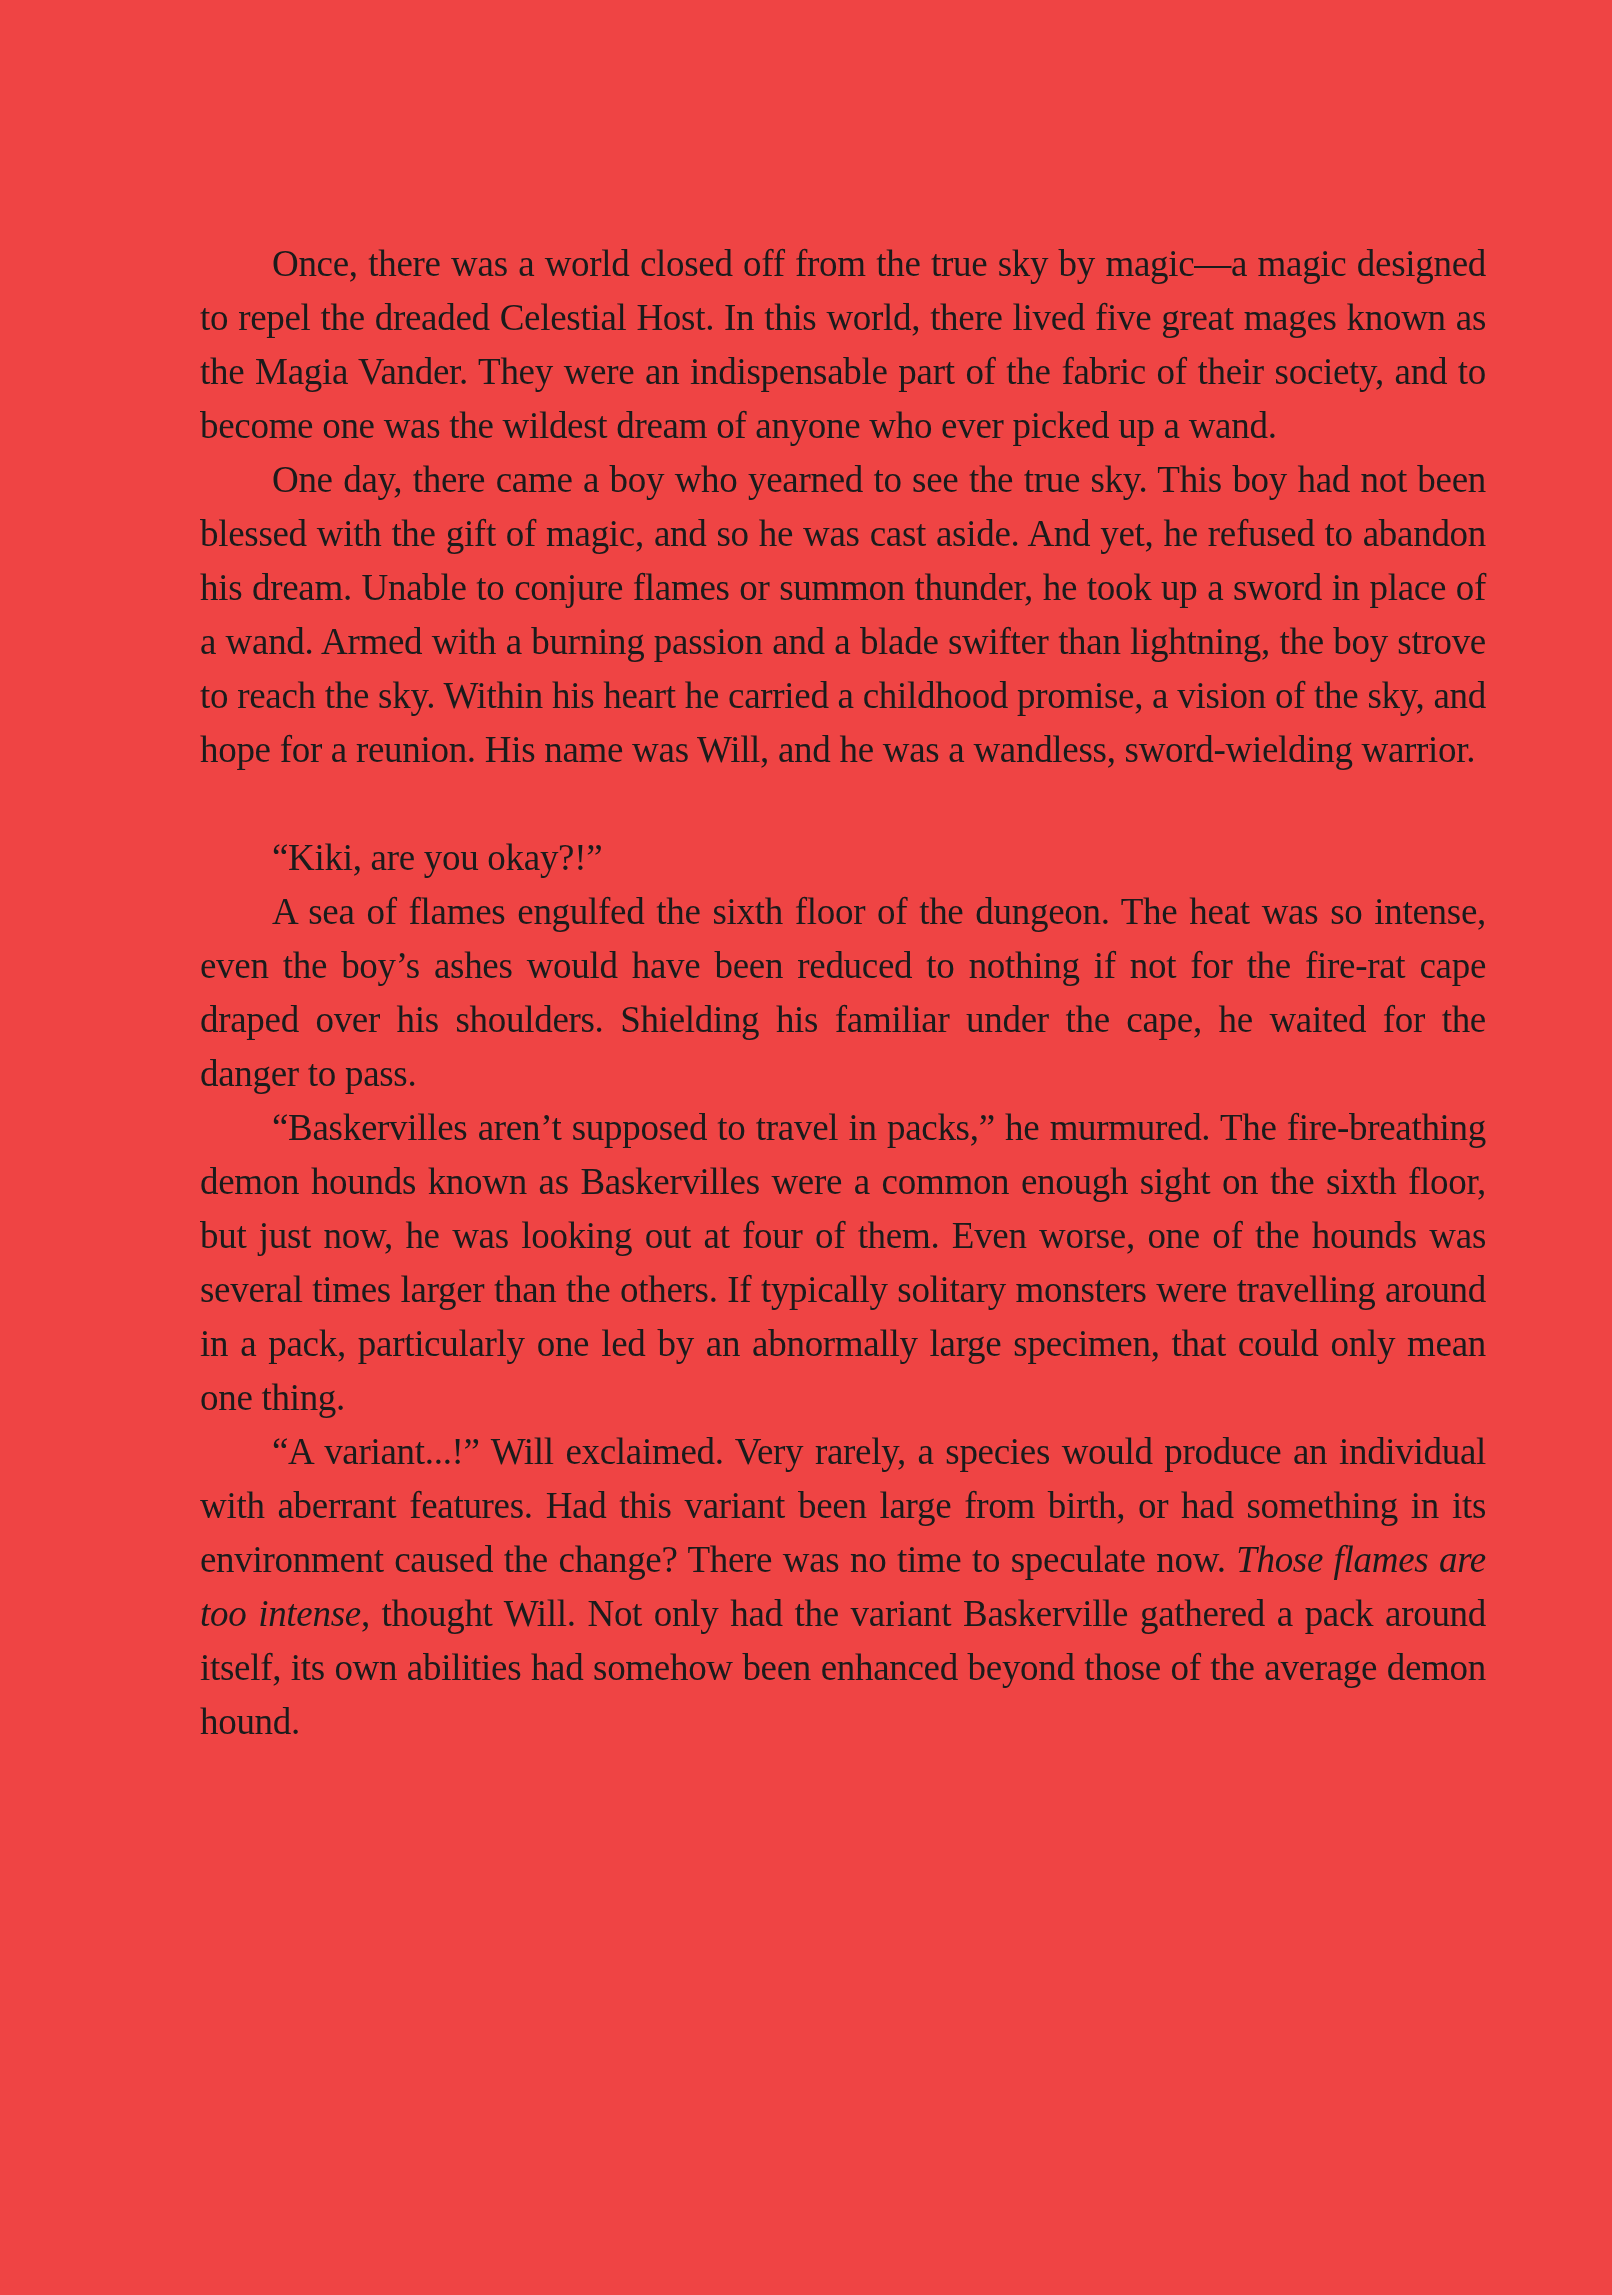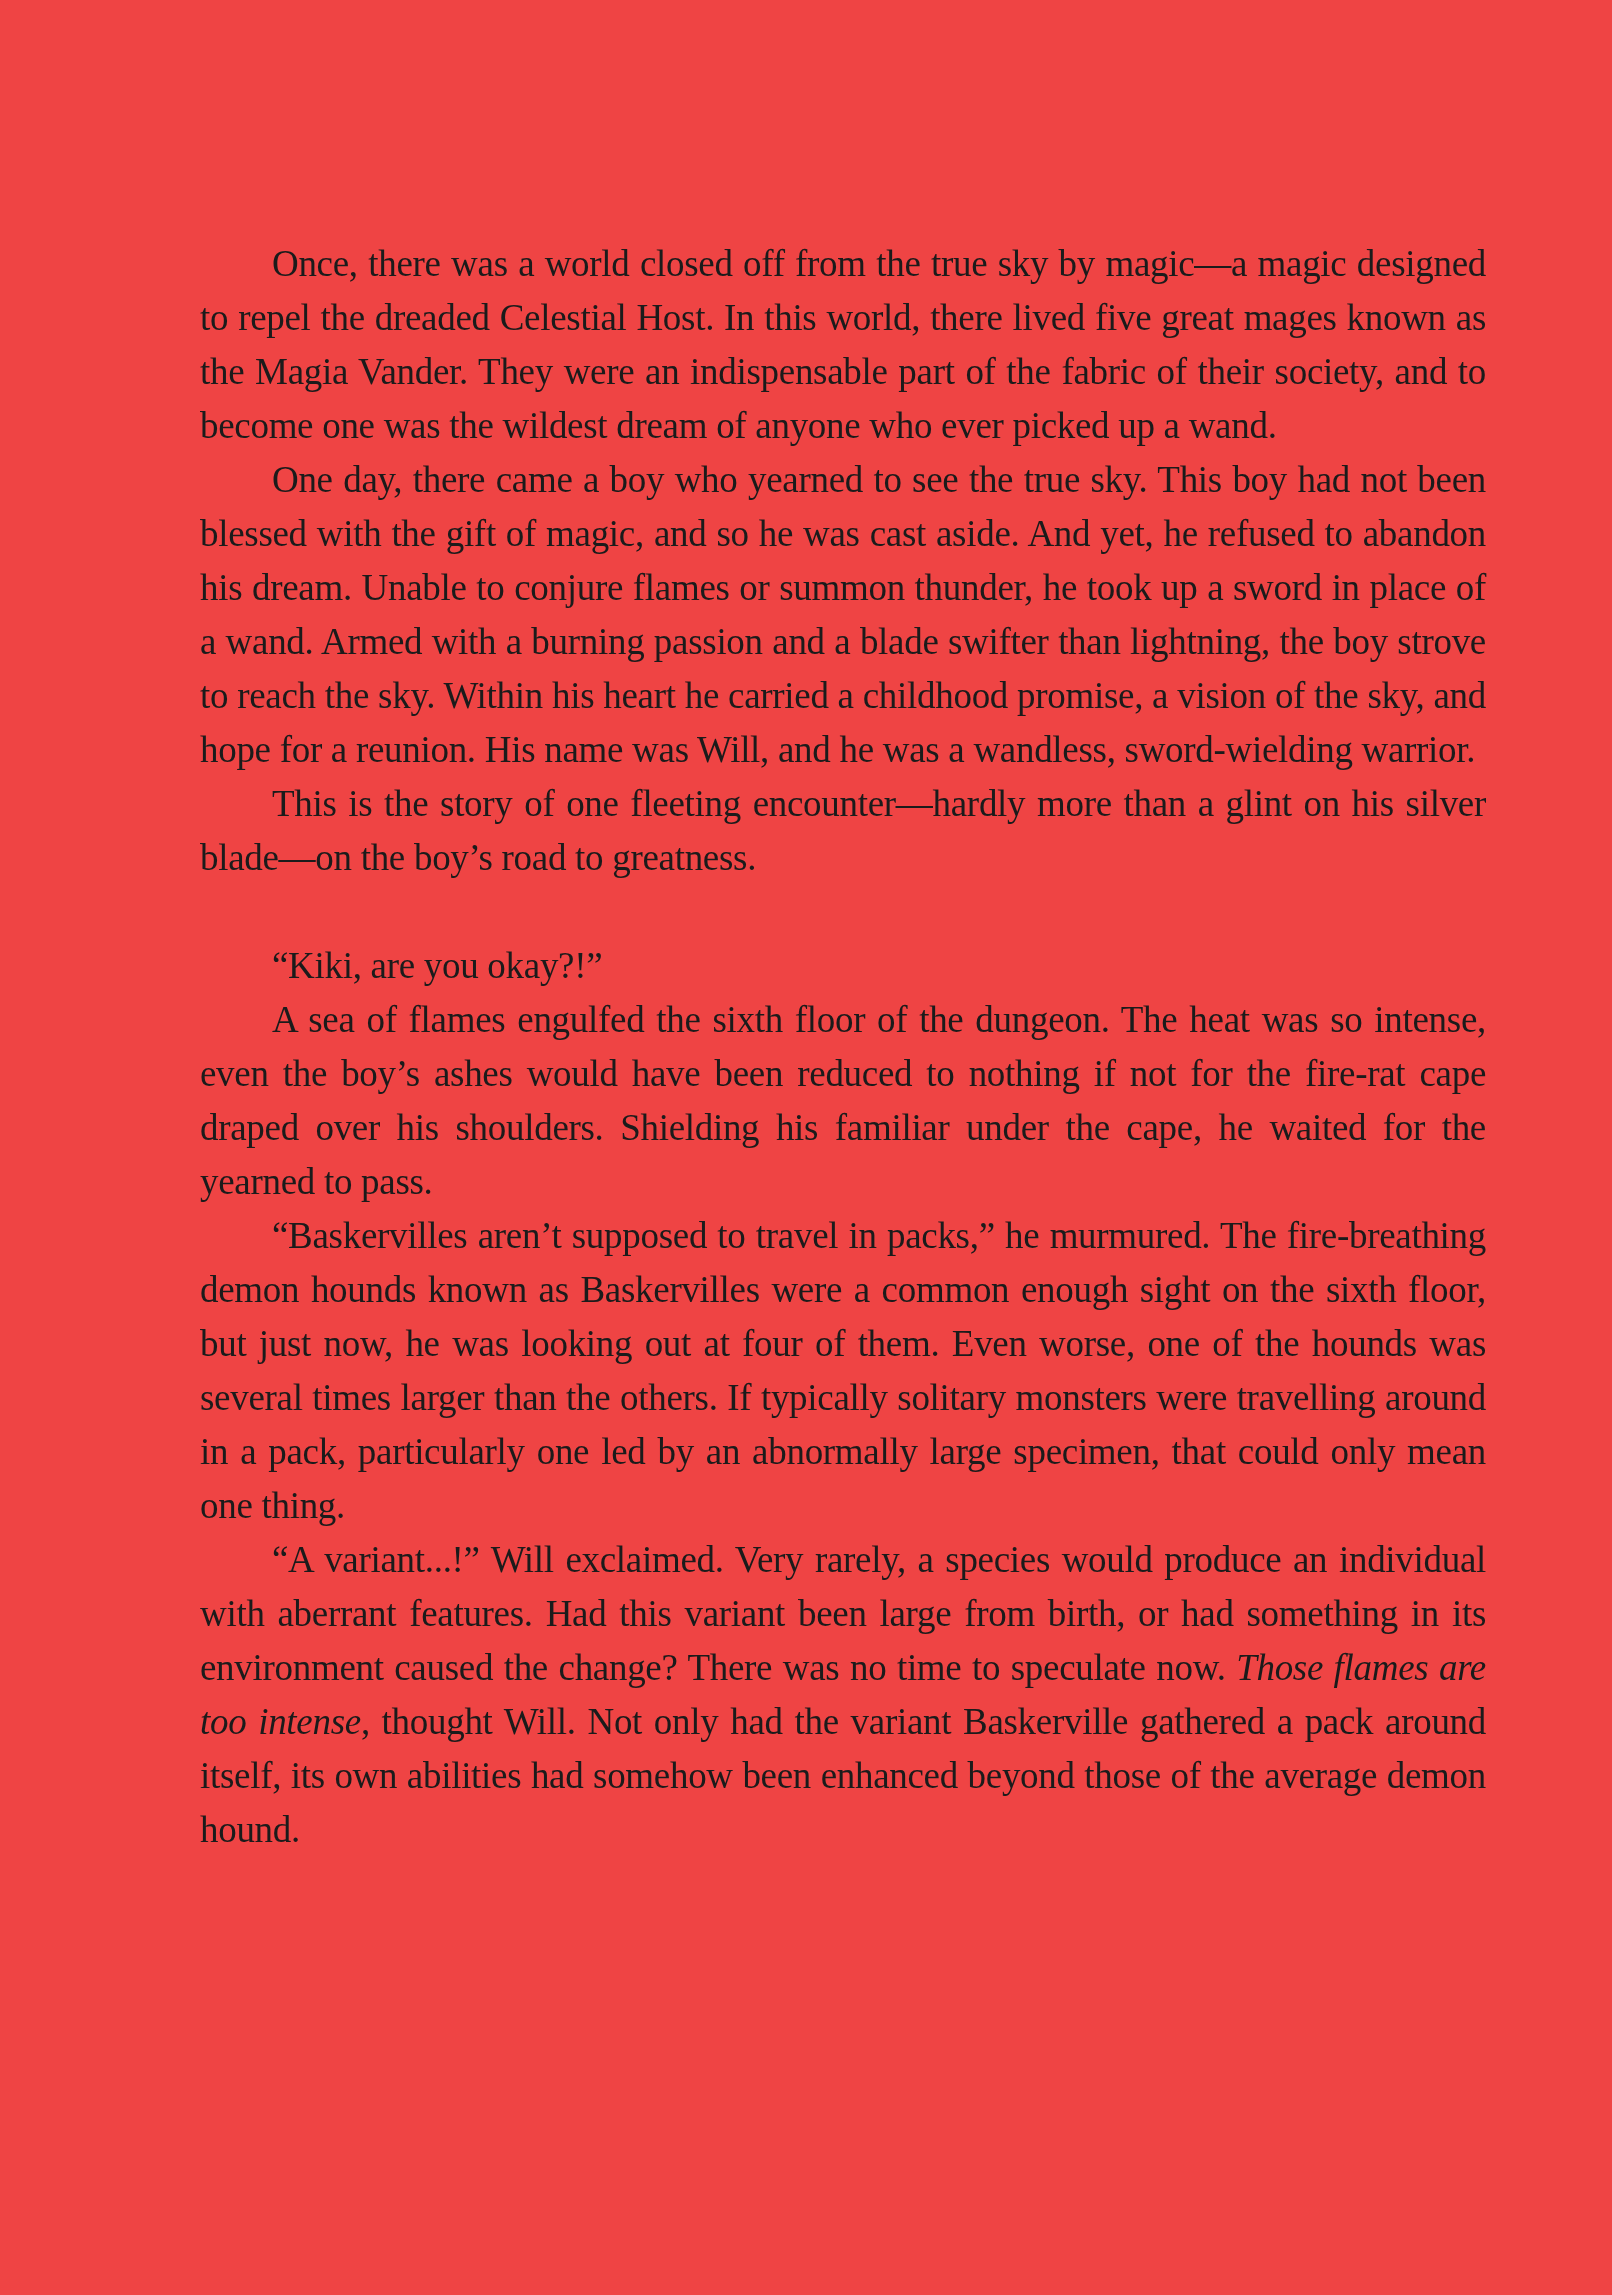--- a/index.html
+++ b/index.html
@@ -41,27 +41,26 @@
 </head>
 <body>
 
 <div class="page">
   <div class="text-block">
 
     <p class="para"><span>Once, there was a world closed off from the true sky by magic—a magic designed to repel the dreaded Celestial Host. In this world, there lived five great mages known as the Magia Vander. They were an indispensable part of the fabric of their society, and to become one was the wildest dream of anyone who ever picked up a wand.</span></p>
 
     <p class="para"><span>One day, there came a boy who yearned to see the true sky. This boy had not been blessed with the gift of magic, and so he was cast aside. And yet, he refused to abandon his dream. Unable to conjure flames or summon thunder, he took up a sword in place of a wand. Armed with a burning passion and a blade swifter than lightning, the boy strove to reach the sky. Within his heart he carried a childhood promise, a vision of the sky, and hope for a reunion. His name was Will, and he was a wandless, sword-wielding warrior.</span></p>
 
-    <p class="para"><span>This is the story of one fleeting encounter—hardly more than a glint on his silver blade—on the boy’s road to greatness.</span></p>
 
     <div class="section-break"></div>
 
     <p class="para"><span>“Kiki, are you okay?!”</span></p>
 
-    <p class="para"><span>A sea of flames engulfed the sixth floor of the dungeon. The heat was so intense, even the boy’s ashes would have been reduced to nothing if not for the fire-rat cape draped over his shoulders. Shielding his familiar under the cape, he waited for the yearned to pass.</span></p>
+    <p class="para"><span>A sea of flames engulfed the sixth floor of the dungeon. The heat was so intense, even the boy’s ashes would have been reduced to nothing if not for the fire-rat cape draped over his shoulders. Shielding his familiar under the cape, he waited for the danger to pass.</span></p>
 
     <p class="para"><span>“Baskervilles aren’t supposed to travel in packs,” he murmured. The fire-breathing demon hounds known as Baskervilles were a common enough sight on the sixth floor, but just now, he was looking out at four of them. Even worse, one of the hounds was several times larger than the others. If typically solitary monsters were travelling around in a pack, particularly one led by an abnormally large specimen, that could only mean one thing.</span></p>
 
     <p class="para"><span>“A variant...!” Will exclaimed. Very rarely, a species would produce an individual with aberrant features. Had this variant been large from birth, or had something in its environment caused the change? There was no time to speculate now. </span><span class="em">Those flames are too intense</span><span>, thought Will. Not only had the variant Baskerville gathered a pack around itself, its own abilities had somehow been enhanced beyond those of the average demon hound.</span></p>
 
 
   </div>
 </div>
 
 

